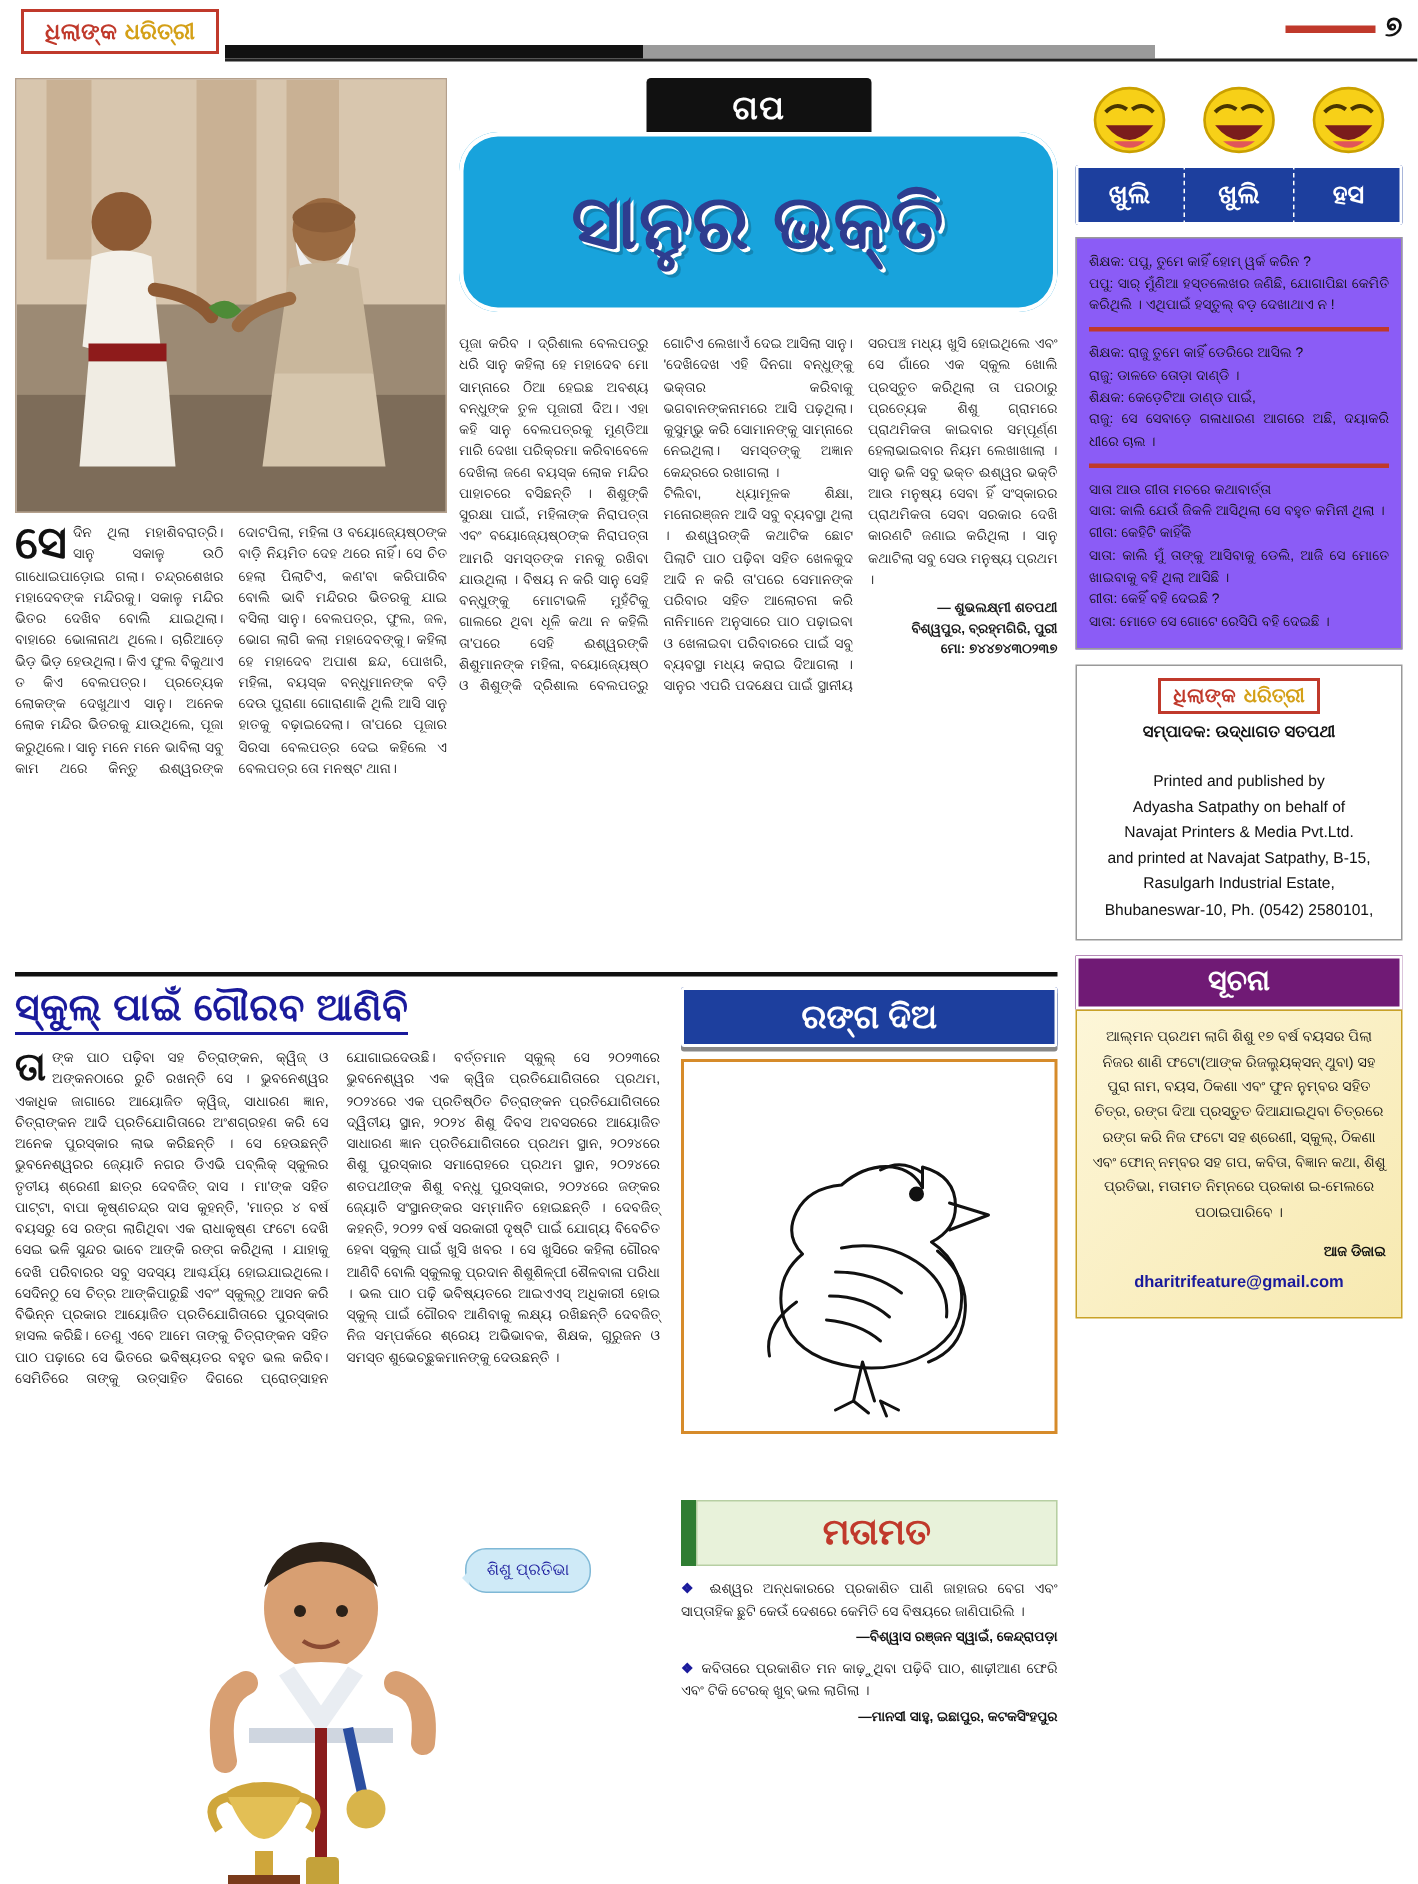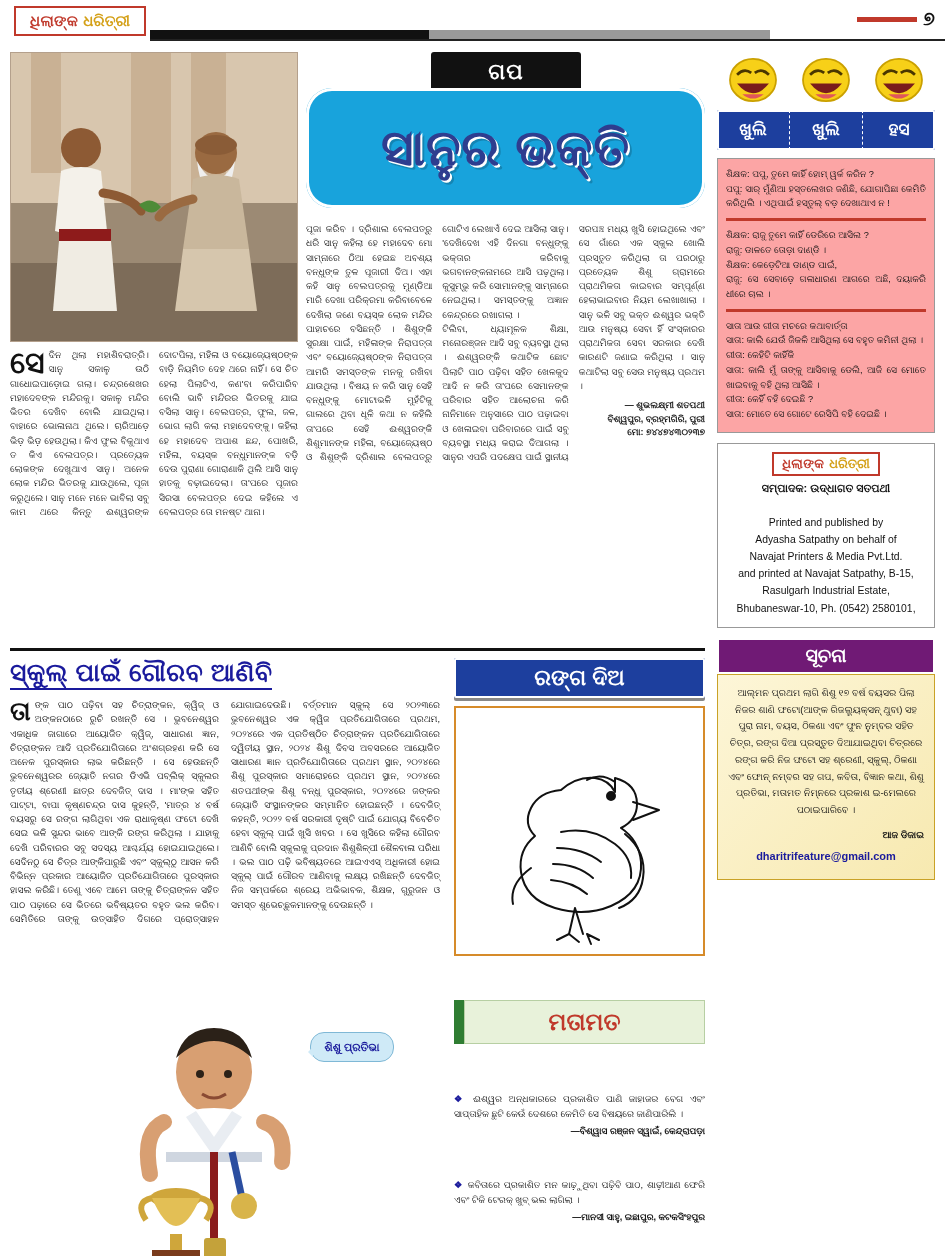--- a/index.html
+++ b/index.html
@@ -116,21 +116,21 @@
   .school-body .dc {
     float:left; font-size:26px; line-height:22px; font-weight:bold; padding:2px 4px 0 0;
   }
   .kid-photo {
     position:absolute; left:104px; top:950px; width:200px; height:290px;
     overflow:hidden;
   }
   .bubble {
     position:absolute; left:300px; top:980px; width:84px; height:30px;
     background:#cfeaf7; border:1px solid #7fb8d6; border-radius:14px;
-    font-size:11px; color:#1a1a9c; font-weight:bold;
+    font-size:11px; color:#1a1a9c; font-weight:normal;
     display:flex; align-items:center; justify-content:center;
   }
   .bubble:after{
     content:""; position:absolute; left:-8px; top:14px;
     border:5px solid transparent; border-right-color:#cfeaf7;
   }
 
   
   .rangbox { position:absolute; left:444px; top:606px; width:251px; }
   .rang-head {
@@ -148,21 +148,21 @@
     position:absolute; left:444px; top:948px; width:251px; height:44px;
     background:#e8f2da; border-left:10px solid #2f7d32;
     display:flex; align-items:center; justify-content:center;
     font-size:24px; font-weight:bold; color:#c0392b;
     box-shadow: inset 0 0 0 1px #b7cfa3;
   }
   .mata-body {
     position:absolute; left:444px; top:1000px; width:251px;
     font-size:9.3px; line-height:1.6; text-align:justify;
   }
-  .mata-item { margin-bottom:7px;margin-top:40px; }
+  .mata-item { margin-bottom:7px; }
   .mata-item .b { color:#1a1a9c; font-weight:bold; }
   .mata-src { text-align:right; font-weight:bold; font-size:9px; margin-top:2px; }
 
   
   .smileys {
     position:relative; width:218px; height:56px;
     display:flex; align-items:center; justify-content:space-around;
   }
   .smiley { width:54px; height:46px; }
 
@@ -172,21 +172,21 @@
     box-shadow: inset 0 0 0 2px #fff;
   }
   .hasa-cell {
     flex:1; display:flex; align-items:center; justify-content:center;
     color:#fff; font-size:17px; font-weight:bold;
     border-right:1px dashed #fff;
   }
   .hasa-cell:last-child { border-right:none; }
 
   .jokes {
-    margin-top:8px; width:218px; border:1px solid #999; background:#fca5a5;
+    margin-top:8px; width:218px; border:1px solid #999; background:#8b5cf6;
     padding:8px 8px 10px 8px;
     font-size:9.2px; line-height:1.6; text-align:justify;
   }
   .joke-sep { height:3px; background:#c0392b; margin:7px 0; }
 
   .brand-box {
     margin-top:10px; width:218px; border:1px solid #999; background:#fff; padding:8px 6px 10px;
     text-align:center;
   }
   .brand-logo {

